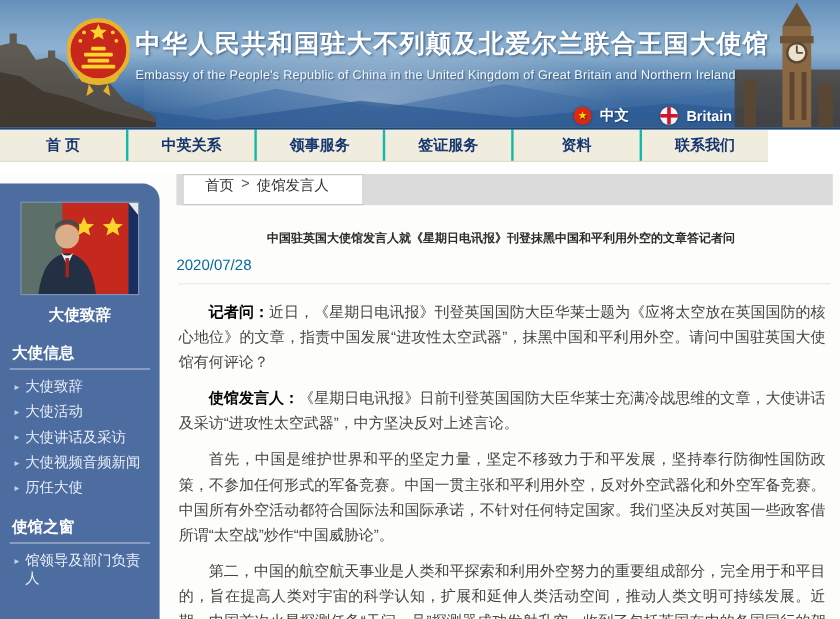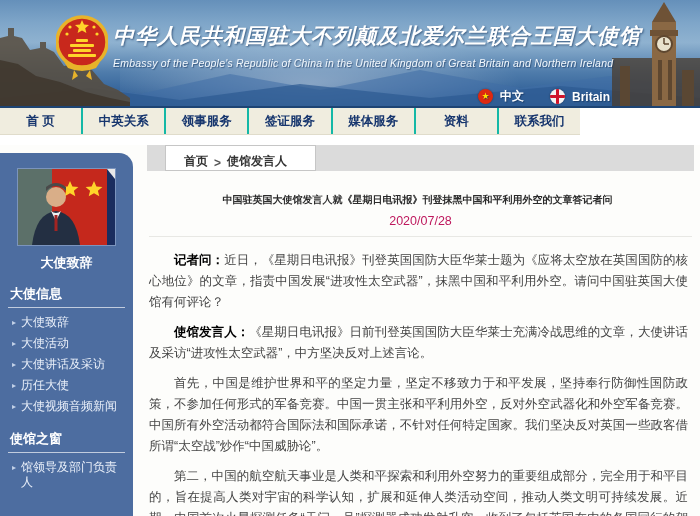--- a/index.html
+++ b/index.html
@@ -17,41 +17,41 @@
     border-bottom:2px solid #1d4474;box-sizing:border-box;
   }
   .banner .haze{
     position:absolute;left:120px;top:30px;width:420px;height:90px;
     background:radial-gradient(ellipse at 45% 60%, rgba(255,255,255,.38) 0%, rgba(255,255,255,0) 65%);
   }
   .gw{position:absolute;left:0;bottom:0;}
   .bb{position:absolute;right:0;top:0;}
   .ridge{position:absolute;left:0;bottom:0;}
   .emblem{position:absolute;left:56px;top:10px;}
-  .titles{position:absolute;left:113px;top:22px;width:540px;font-style:italic;}
+  .titles{position:absolute;left:113px;top:22px;width:540px;}
   .title-cn{
     color:#ffffff;font-size:21px;font-weight:bold;letter-spacing:1px;
     font-family:"Liberation Serif","DejaVu Serif",serif;
     text-shadow:1px 1px 2px rgba(20,50,90,.65);white-space:nowrap;
   }
   .title-en{
     color:#f2f7fc;font-size:10.5px;margin-top:7px;letter-spacing:.2px;
     text-shadow:1px 1px 1px rgba(20,50,90,.6);white-space:nowrap;
   }
   .langbar{position:absolute;top:88px;left:478px;display:flex;align-items:center;gap:26px;}
   .lang{display:flex;align-items:center;gap:7px;color:#ffffff;font-size:12px;font-weight:bold;text-decoration:none;cursor:pointer;text-shadow:1px 1px 1px rgba(20,50,90,.7);}
   .flag{width:15px;height:15px;border-radius:50%;display:inline-flex;align-items:center;justify-content:center;box-shadow:0 0 2px rgba(0,0,0,.4);}
   .cn-flag{background:#de2910;color:#ffde00;font-size:9px;line-height:1;}
   .uk-flag{background:#f4f4f4;position:relative;overflow:hidden;}
   .uk-flag:before{content:"";position:absolute;left:6px;top:0;width:3px;height:15px;background:#cf142b;}
   .uk-flag:after{content:"";position:absolute;left:0;top:6px;width:15px;height:3px;background:#cf142b;}
 
   
   .navbar{
-    width:580px;height:27px;background:#f0eddf;display:flex;align-items:stretch;
+    width:640px;height:27px;background:#f0eddf;display:flex;align-items:stretch;
     border-bottom:1px solid #e0dccb;box-sizing:border-box;
   }
   .nav-item{
     flex:1;display:flex;align-items:center;justify-content:center;
     color:#17366e;font-size:12.5px;font-weight:bold;text-decoration:none;cursor:pointer;
     border-left:2px solid #14b8a6;
   }
   .nav-item:first-child{border-left:none;}
 
   
@@ -86,30 +86,30 @@
   .bullet:before{content:"\25B8";}
   .side-link{color:#e9eff9;font-size:12px;line-height:15px;text-decoration:none;}
 
   
   .main{margin-left:147px;padding-right:6px;}
   .crumb-strip{
     margin-top:10px;height:26px;background:#dbdbdb;position:relative;display:flex;align-items:stretch;
   }
   .crumb-tab{
     background:#ffffff;border:1px solid #c6c6c6;box-sizing:border-box;
-    display:flex;align-items:flex-end;gap:6px;padding:0 28px 0 18px;margin-left:18px;
-    font-size:12px;font-weight:bold;color:#333;
+    display:flex;align-items:flex-start;gap:6px;padding:0 28px 0 18px;margin-left:5px;
+    font-size:12px;font-weight:normal;color:#333;
   }
   .crumb-tab a{color:#333;text-decoration:none;cursor:pointer;}
   .crumb-sep{color:#555;}
   .article-title{
     margin:22px 10px 0 4px;text-align:center;
     font-size:10px;font-weight:bold;color:#2b2b2b;line-height:1.4;
   }
-  .article-date{text-align:center;color:#be185d;font-size:12.5px;margin-top:7px;}
+  .article-date{text-align:left;color:#0369a1;font-size:12.5px;margin-top:7px;}
   .divider{border-bottom:1px solid #e8e8e4;margin:8px 2px 2px 2px;}
   .body-text{padding:2px 6px 0 2px;}
   .body-text p{
     margin:9px 0 0 0;color:#444444;font-size:12.5px;line-height:21px;
     text-indent:2em;text-align:justify;
   }
   .body-text b{color:#000000;}
 </style>
 </head>
 <body>
@@ -176,21 +176,20 @@
         <span>Britain</span>
       </a>
     </div>
   </header>
 
   <nav class="navbar">
     <a class="nav-item">首 页</a>
     <a class="nav-item">中英关系</a>
     <a class="nav-item">领事服务</a>
     <a class="nav-item">签证服务</a>
-    <a class="nav-item">媒体服务</a>
     <a class="nav-item">资料</a>
     <a class="nav-item">联系我们</a>
   </nav>
 
   <div class="content">
 
     <aside class="sidebar">
       <div class="photo">
         <svg width="97" height="76" viewBox="0 0 97 76">
           <rect x="0" y="0" width="97" height="76" fill="#5c7069"></rect>
@@ -218,25 +217,25 @@
           <li>
               <span class="bullet"></span>
               <a class="side-link">大使活动</a>
             </li>
           <li>
               <span class="bullet"></span>
               <a class="side-link">大使讲话及采访</a>
             </li>
           <li>
               <span class="bullet"></span>
+              <a class="side-link">大使视频音频新闻</a>
+            </li>
+          <li>
+              <span class="bullet"></span>
               <a class="side-link">历任大使</a>
-            </li>
-          <li>
-              <span class="bullet"></span>
-              <a class="side-link">大使视频音频新闻</a>
             </li>
         </ul>
       </div>
 
       <div class="sec">
         <div class="sec-title">使馆之窗</div>
         <ul>
           <li>
               <span class="bullet"></span>
               <a class="side-link">馆领导及部门负责人</a>

